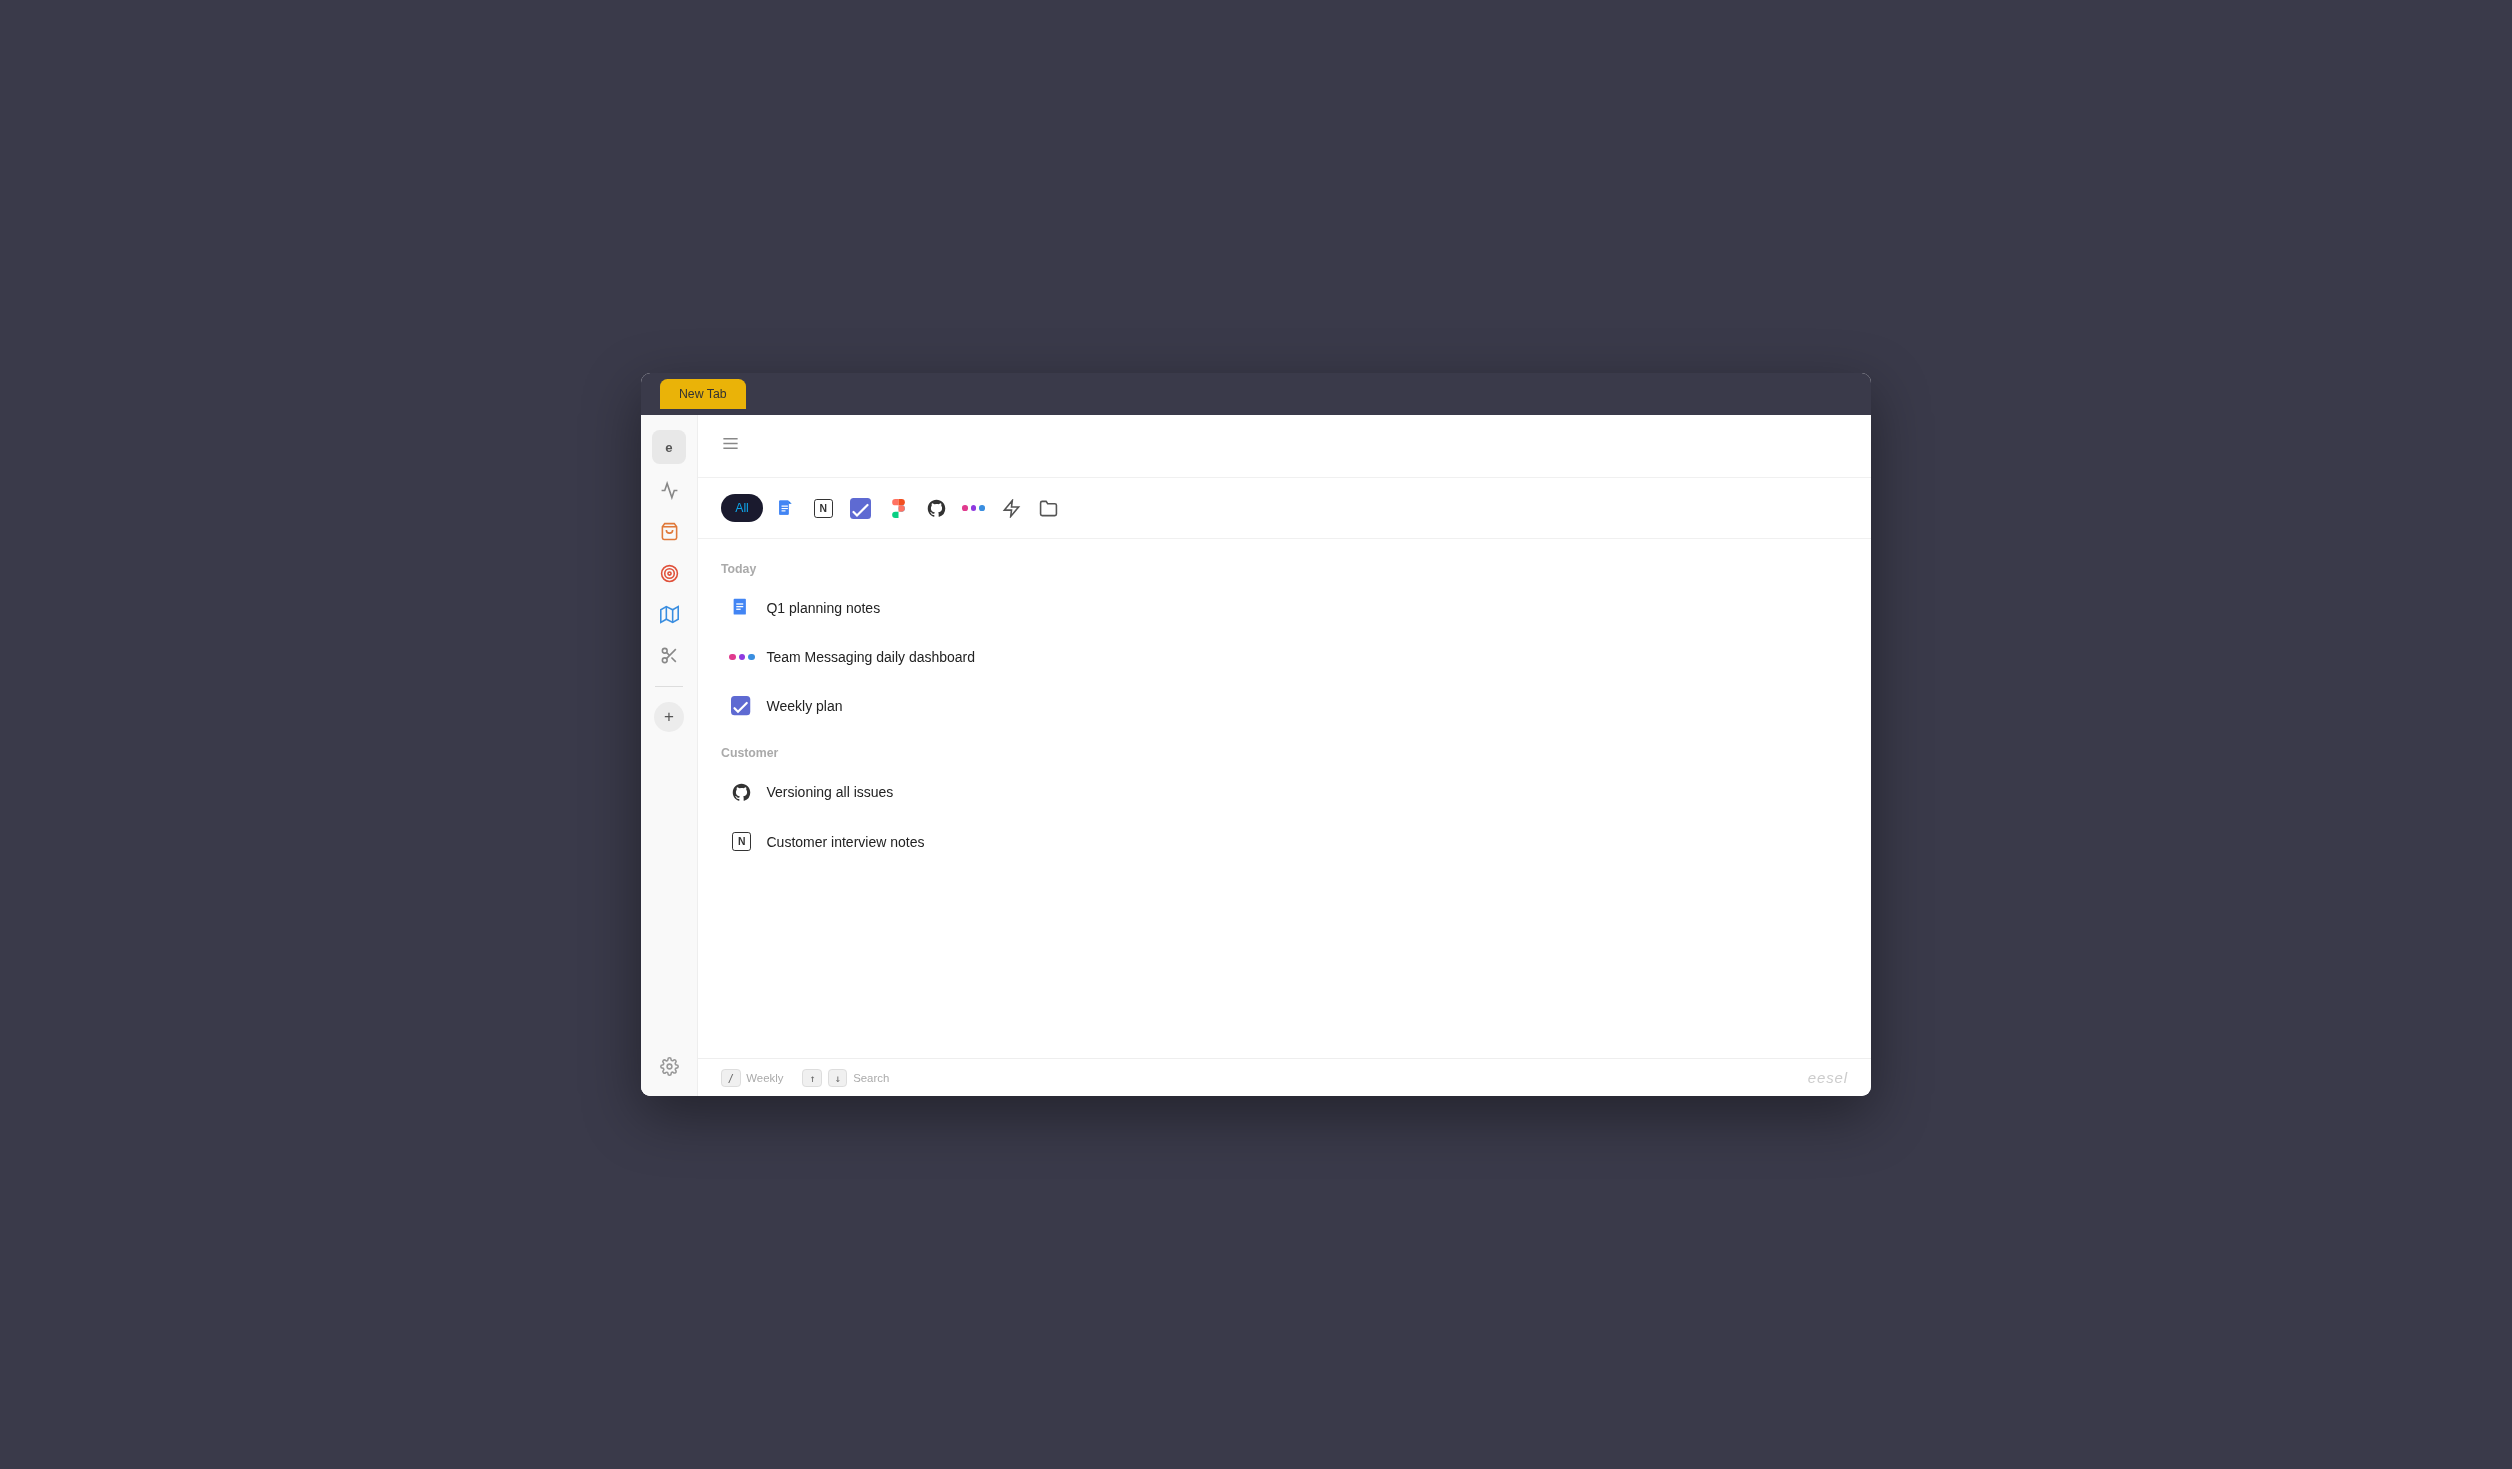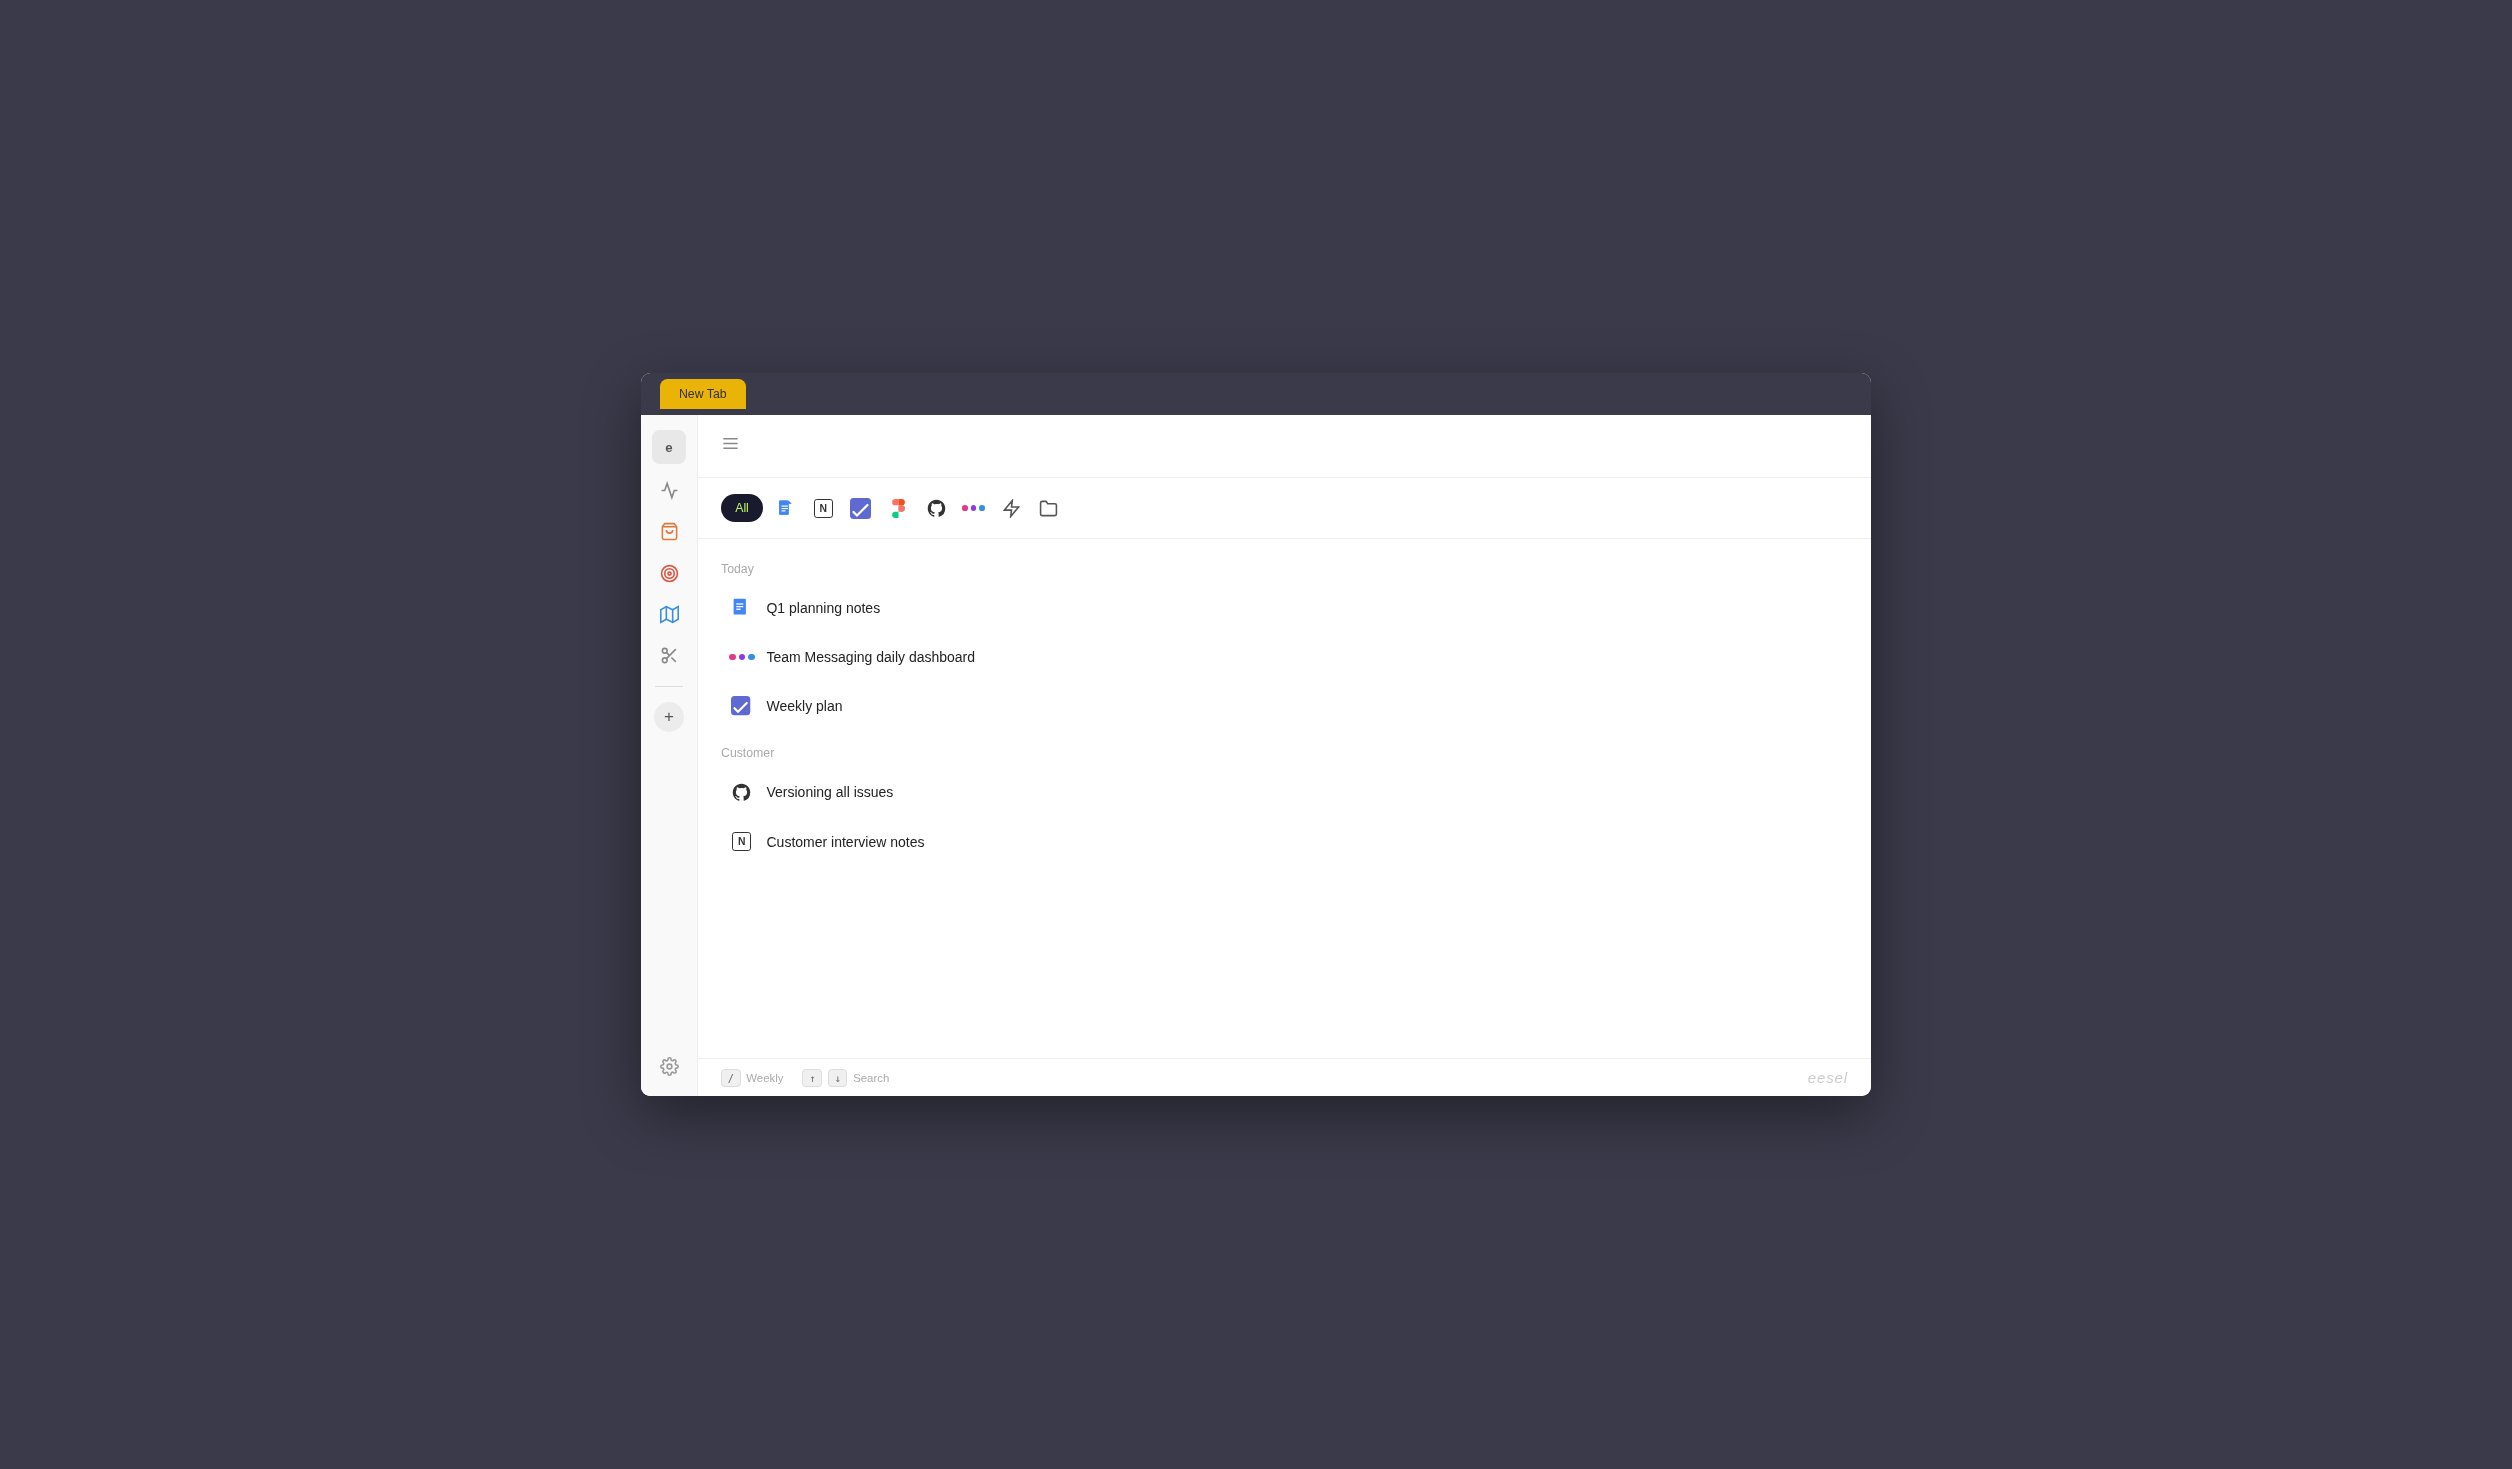--- a/index.html
+++ b/index.html
@@ -172,21 +172,21 @@
       cursor: pointer;
       display: flex;
       align-items: center;
       justify-content: center;
       color: #666;
       border: 0.9px solid transparent;
     }
 
     .filter-tab.active {
       background: #1a1a2e;
-      color: #bef264;
+      color: #0ea5e9;
     }
 
     .filter-tab-icon {
       width: 30px;
       height: 30px;
       display: flex;
       align-items: center;
       justify-content: center;
       border-radius: 7.6px;
       font-size: 15px;
@@ -195,21 +195,21 @@
 
     
     .results-area {
       flex: 1;
       overflow-y: auto;
       padding: 15px 23px;
     }
 
     .section-label {
       font-size: 12.3px;
-      font-weight: 400;
+      font-weight: 700;
       color: #aaa;
       margin-bottom: 7.6px;
       margin-top: 7.6px;
     }
 
     .result-item {
       display: flex;
       align-items: center;
       gap: 11.4px;
       padding: 11.4px 7.6px;

